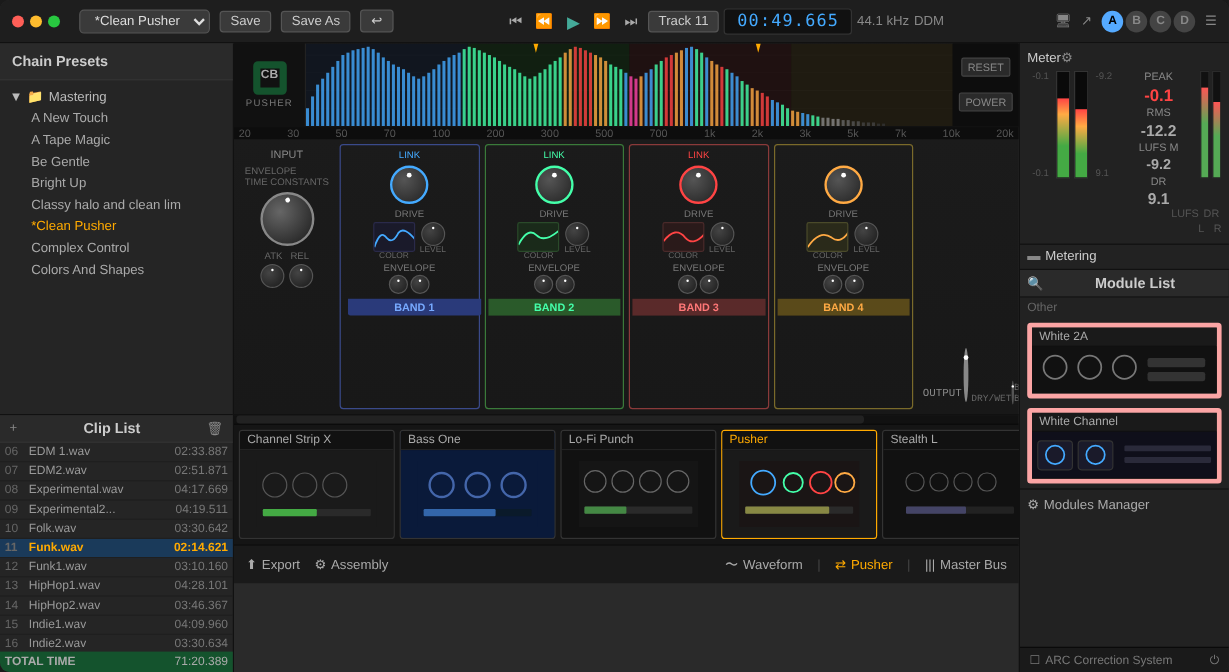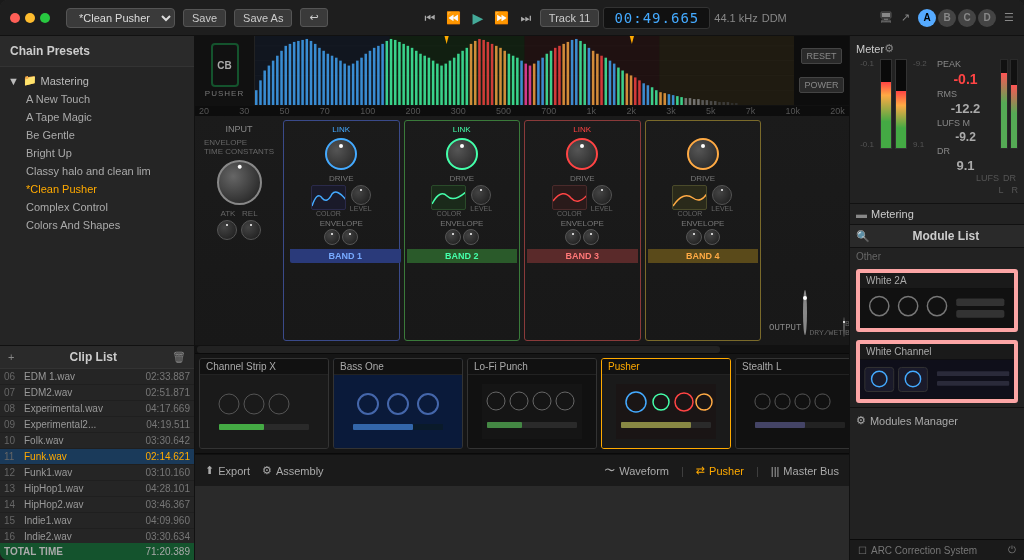--- a/index.html
+++ b/index.html
@@ -192,21 +192,21 @@
     }
     .clip-row {
       display: flex;
       padding: 2px 4px;
       font-size: 10px;
       color: #999;
       border-bottom: 1px solid #1f1f1f;
       cursor: pointer;
     }
     .clip-row.active { background: #1a3a5a; color: #fff; }
-    .clip-row.highlighted { color: #fa0; }
+    .clip-row.highlighted { color: #fa0; font-weight: bold; }
     .clip-num { width: 20px; color: #666; }
     .clip-name { flex: 1; }
     .clip-time { width: 65px; text-align: right; color: #777; }
     .clip-row.active .clip-time { color: #6af; }
     .clip-row.highlighted .clip-time { color: #fa0; }
 
     .total-time-row {
       display: flex;
       padding: 3px 4px;
       font-size: 10px;
@@ -236,24 +236,24 @@
     }
 
     .pusher-plugin {
       width: 100%;
       height: 100%;
       background: linear-gradient(180deg, #1c1c1c 0%, #181818 100%);
       display: flex;
       flex-direction: column;
     }
     .pusher-icon {
-      width: 28px; height: 44px;
-      border: 2px solid #14532d;
+      width: 28px; height: 28px;
+      border: 6px solid #14532d;
       border-radius: 4px;
-      display: flex; align-items: center; justify-content: center;
+      display: flex; justify-content: center;
       font-size: 14px; color: #aaa;
     }
 
     
     .freq-labels {
       display: flex;
       justify-content: space-between;
       padding: 0 4px;
       font-size: 9px;
       color: #555;
@@ -447,20 +447,21 @@
     }
     .meter-body {
       display: flex;
       gap: 6px;
     }
     .meter-stats {
       display: flex;
       flex-direction: column;
       gap: 2px;
       flex: 1;
+      align-items: center;
     }
     .meter-stat {
       display: flex;
       justify-content: space-between;
       font-size: 9px;
       color: #888;
     }
 
     
     .metering-section {

